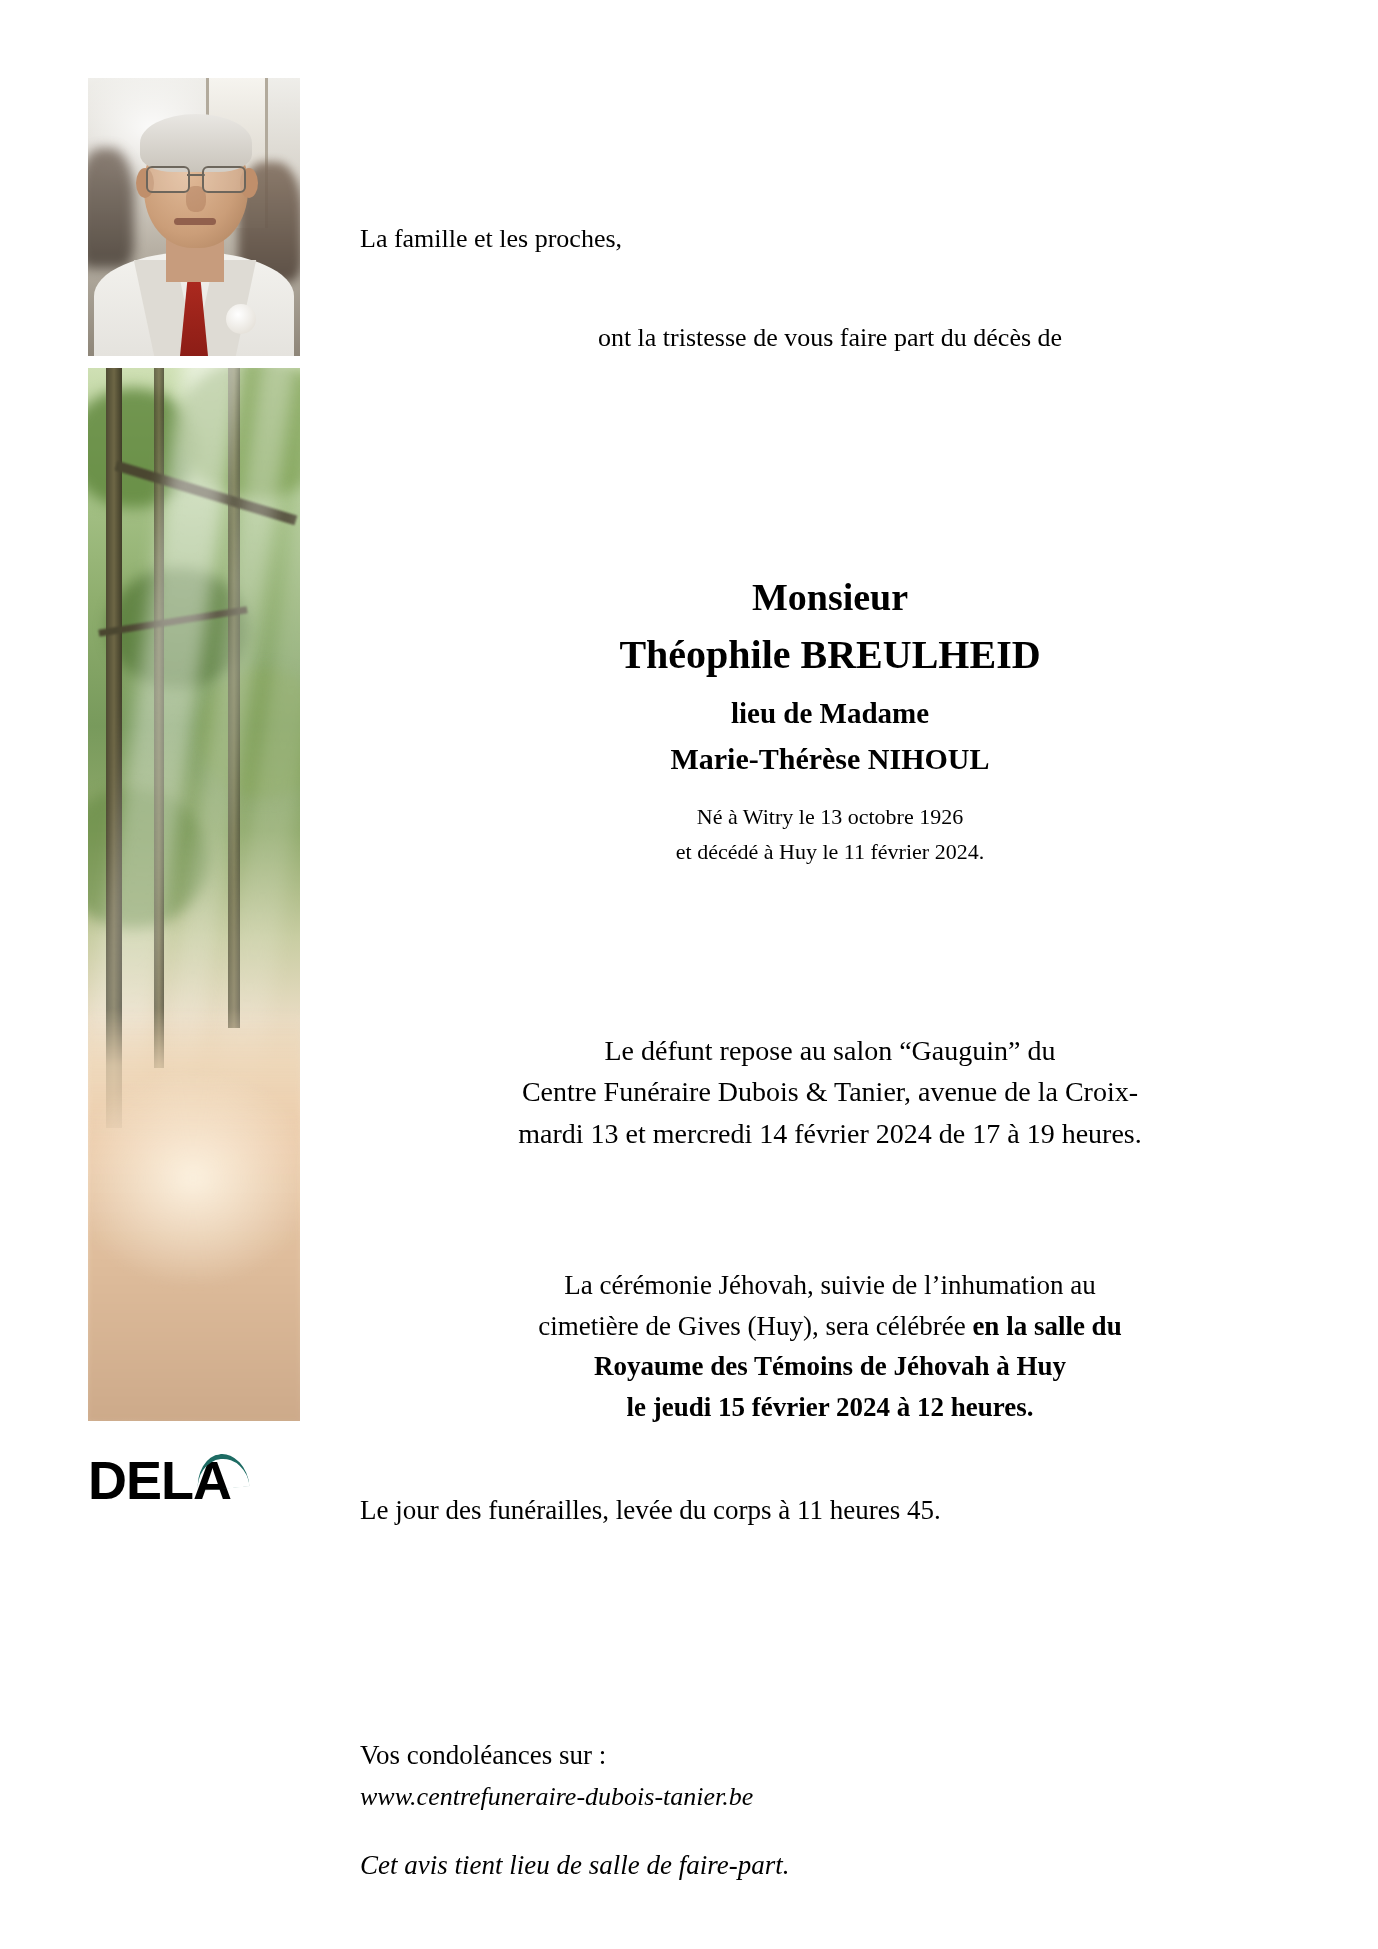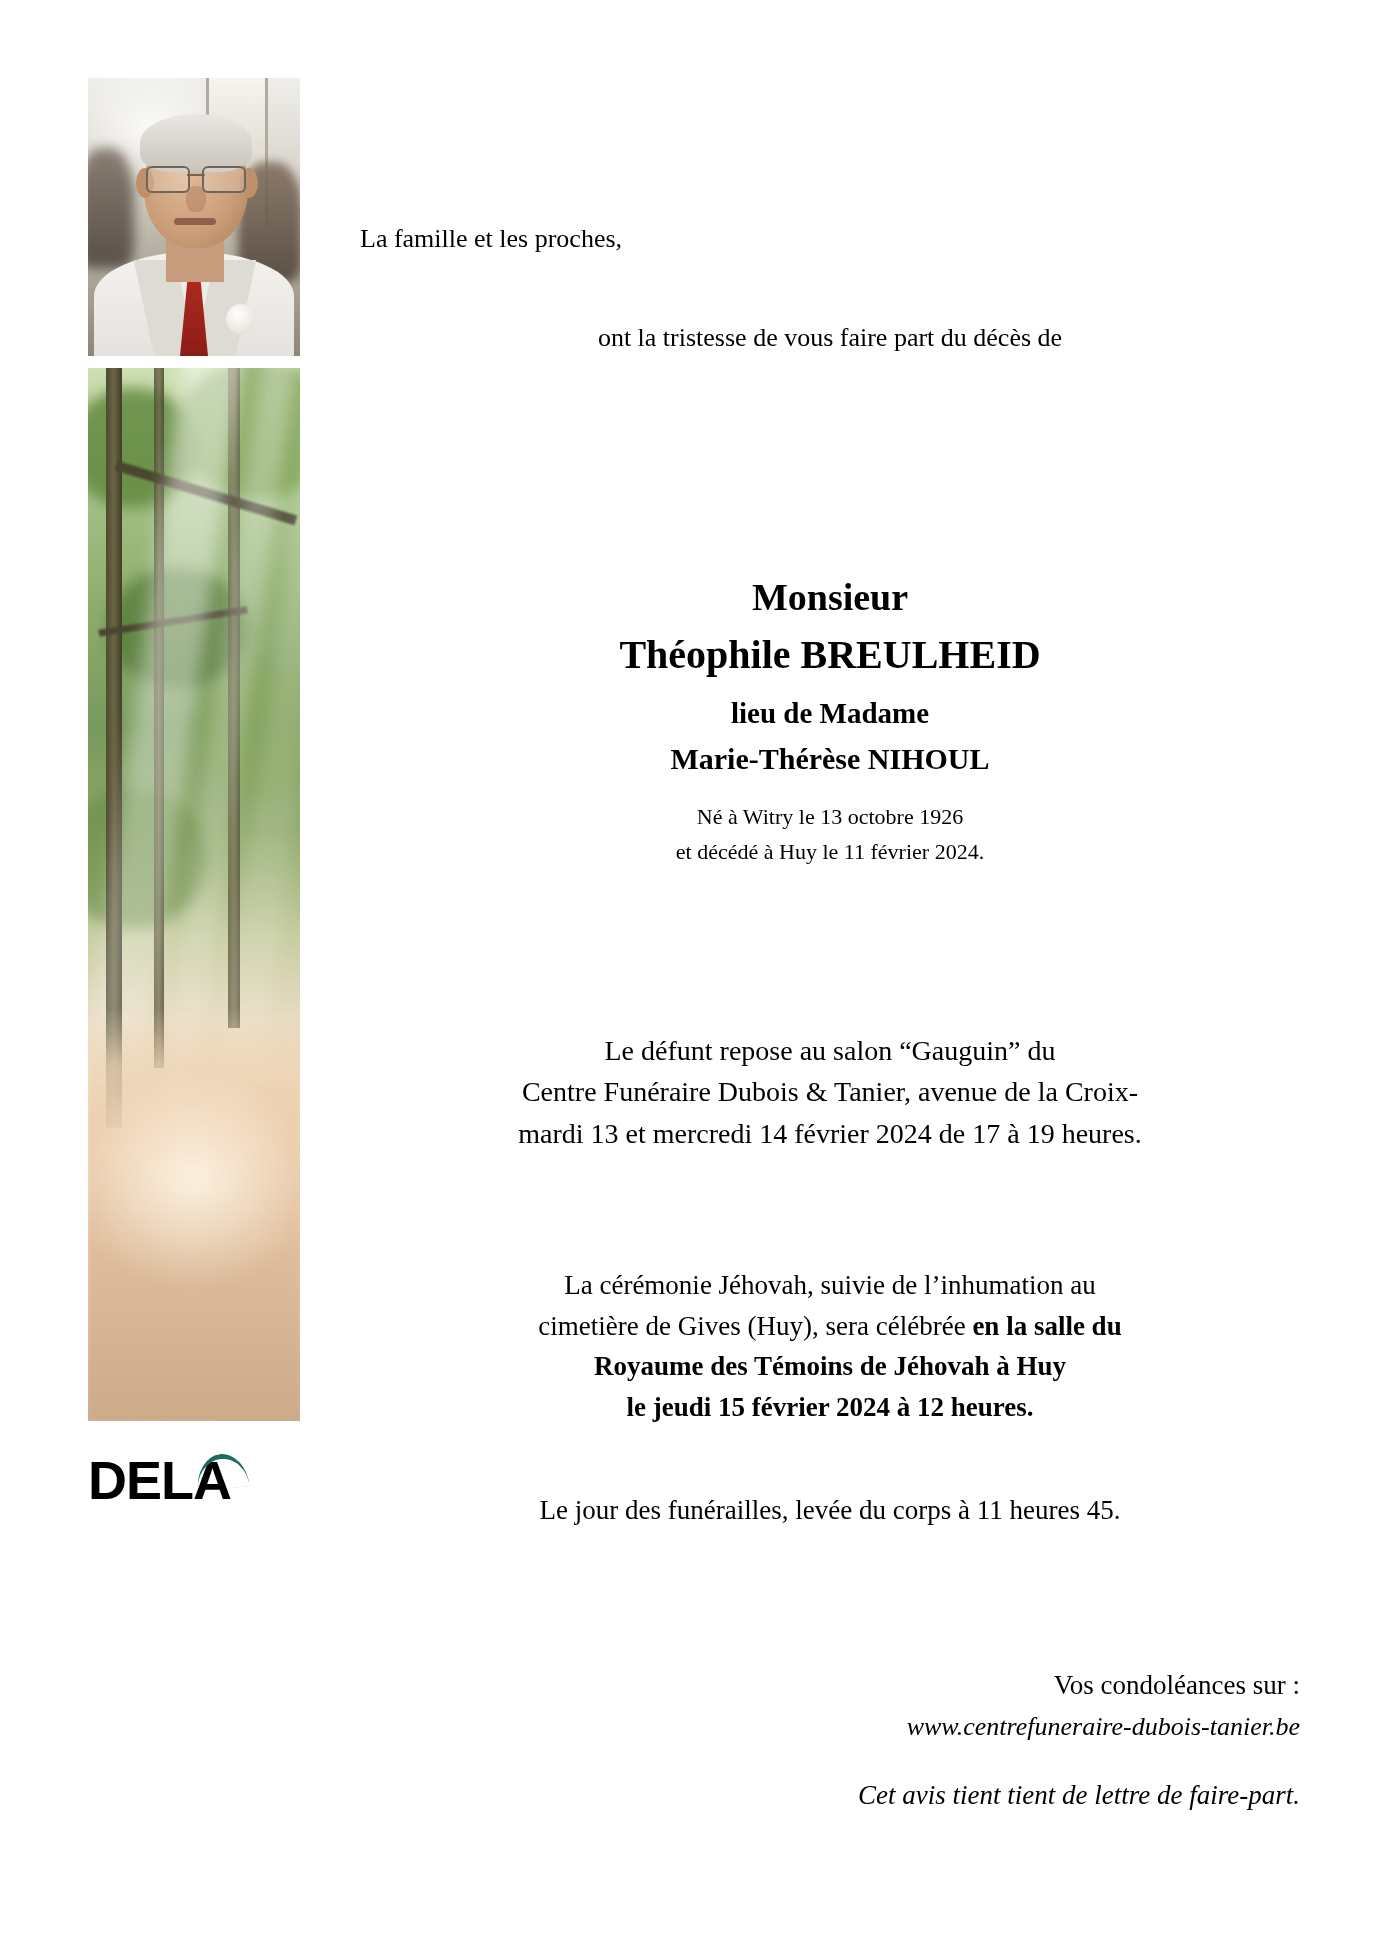--- a/index.html
+++ b/index.html
@@ -407,30 +407,29 @@
     font-size: 27px;
     line-height: 1.5;
   }
   .ceremony b { font-weight: 700; }
 
   .levee {
     position: absolute;
     left: 0;
     right: 0;
     top: 1495px;
-    text-align: center;
     font-size: 27px;
   }
 
   .condol {
     position: absolute;
     left: 0;
     right: 0;
-    top: 1665px;
-    text-align: right;
+    top: 1735px;
+    text-align: left;
     font-size: 27px;
     line-height: 1.55;
   }
   .condol .url {
     font-style: italic;
     font-size: 26px;
   }
   .condol .notice {
     font-style: italic;
     font-size: 27px;
@@ -523,16 +522,16 @@
     <div>
       <b>le jeudi 15 février 2024 à 12 heures.</b>
     </div>
   </div>
 
   <div class="levee">Le jour des funérailles, levée du corps à 11 heures 45.</div>
 
   <div class="condol">
     <div>Vos condoléances sur :</div>
     <div class="url">www.centrefuneraire-dubois-tanier.be</div>
-    <div class="notice">Cet avis tient tient de lettre de faire-part.</div>
+    <div class="notice">Cet avis tient lieu de salle de faire-part.</div>
   </div>
 
 </div>
 
 </body></html>

